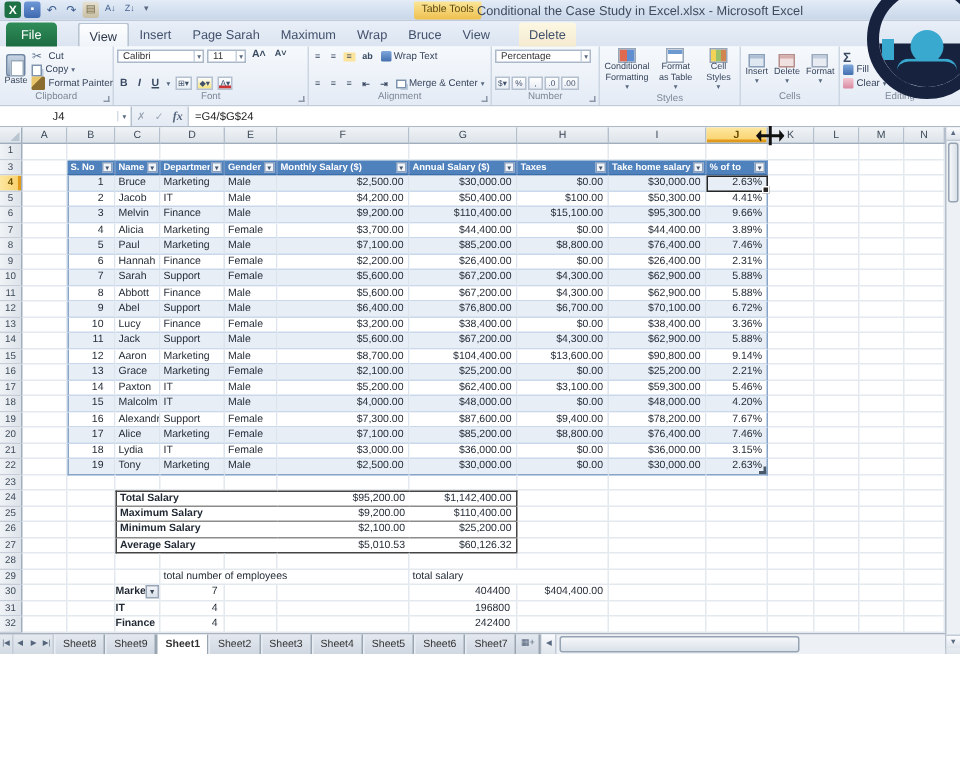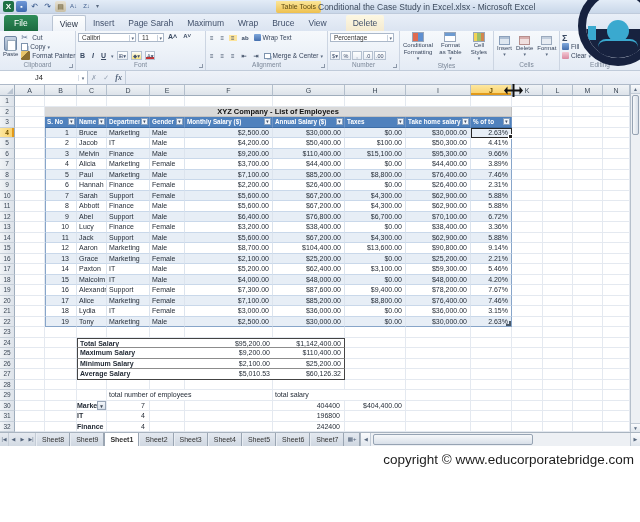--- a/index.html
+++ b/index.html
@@ -335,20 +335,21 @@
   <div class="fbar">
     <div class="namebox">
       <span class="nb">J4</span>
       <span class="dd">▾</span>
     </div>
     <div class="fxbtns">
       <span>✗</span>
       <span>✓</span>
       <span class="fx">fx</span>
     </div>
+    <div class="ftext">=G4/$G$24</div>
   </div>
 
   <div id="grid">
       <div class="ghead">
         <div class="gcorner"></div>
         <div class="gcol" style="width: 30px;">A</div>
         <div class="gcol" style="width: 32px;">B</div>
         <div class="gcol" style="width: 30px;">C</div>
         <div class="gcol" style="width: 43px;">D</div>
         <div class="gcol" style="width: 35px;">E</div>
@@ -367,29 +368,20 @@
         <div class="gcell" style="width: 30px;"></div>
         <div class="gcell" style="width: 32px;"></div>
         <div class="gcell" style="width: 30px;"></div>
         <div class="gcell" style="width: 43px;"></div>
         <div class="gcell" style="width: 35px;"></div>
         <div class="gcell" style="width: 88px;"></div>
         <div class="gcell" style="width: 72px;"></div>
         <div class="gcell" style="width: 61px;"></div>
         <div class="gcell" style="width: 65px;"></div>
         <div class="gcell" style="width: 41px;"></div>
-        <div class="gcell" style="width: 31px;"></div>
-        <div class="gcell" style="width: 30px;"></div>
-        <div class="gcell" style="width: 30px;"></div>
-        <div class="gcell" style="width: 27px;"></div>
-      </div>
-      <div class="grow">
-        <div class="gnum">2</div>
-        <div class="gcell" style="width: 30px;"></div>
-        <div class="gcell ttitle" style="width: 467px;">XYZ Company - List of Employees</div>
         <div class="gcell" style="width: 31px;"></div>
         <div class="gcell" style="width: 30px;"></div>
         <div class="gcell" style="width: 30px;"></div>
         <div class="gcell" style="width: 27px;"></div>
       </div>
       <div class="grow">
         <div class="gnum">3</div>
         <div class="gcell" style="width: 30px;"></div>
         <div class="gcell thdr" style="width: 32px;">
           <span class="thl">S. No</span>
@@ -953,23 +945,20 @@
         <span class="stab">Sheet7</span>
       </span>
     <span class="instab">▦+</span>
     <div class="hscroll">
       <span class="hs-arrow">◀</span>
       <span class="hs-thumb"></span>
       <span class="hs-arrow r">▶</span>
     </div>
   </div>
 
-  <div class="copyright">
-    <span>copyright © www.educorporatebridge.com</span>
-  </div>
 
   <div class="avatar">
     <div class="av-fill"></div>
     <div class="av-side" style="left:2px"></div>
 
     <div class="av-head"></div>
     <div class="av-body"></div>
   </div>
 
 </div>

